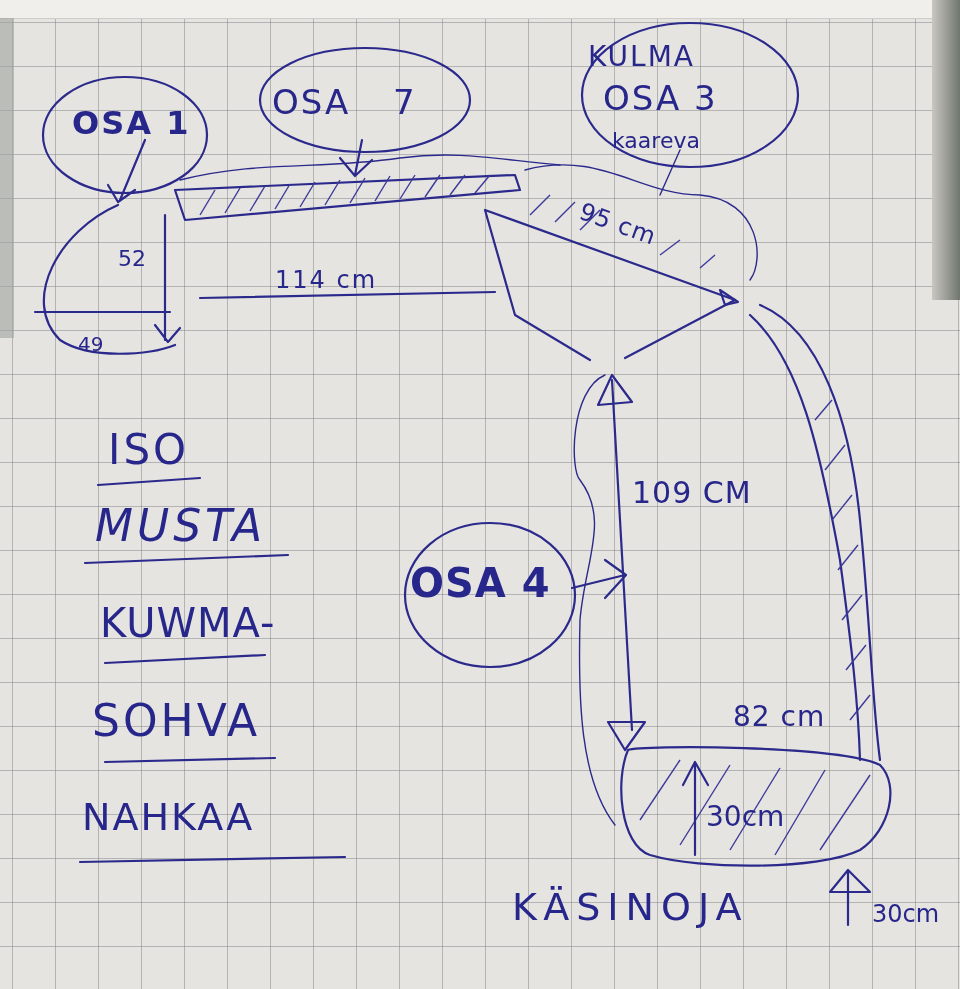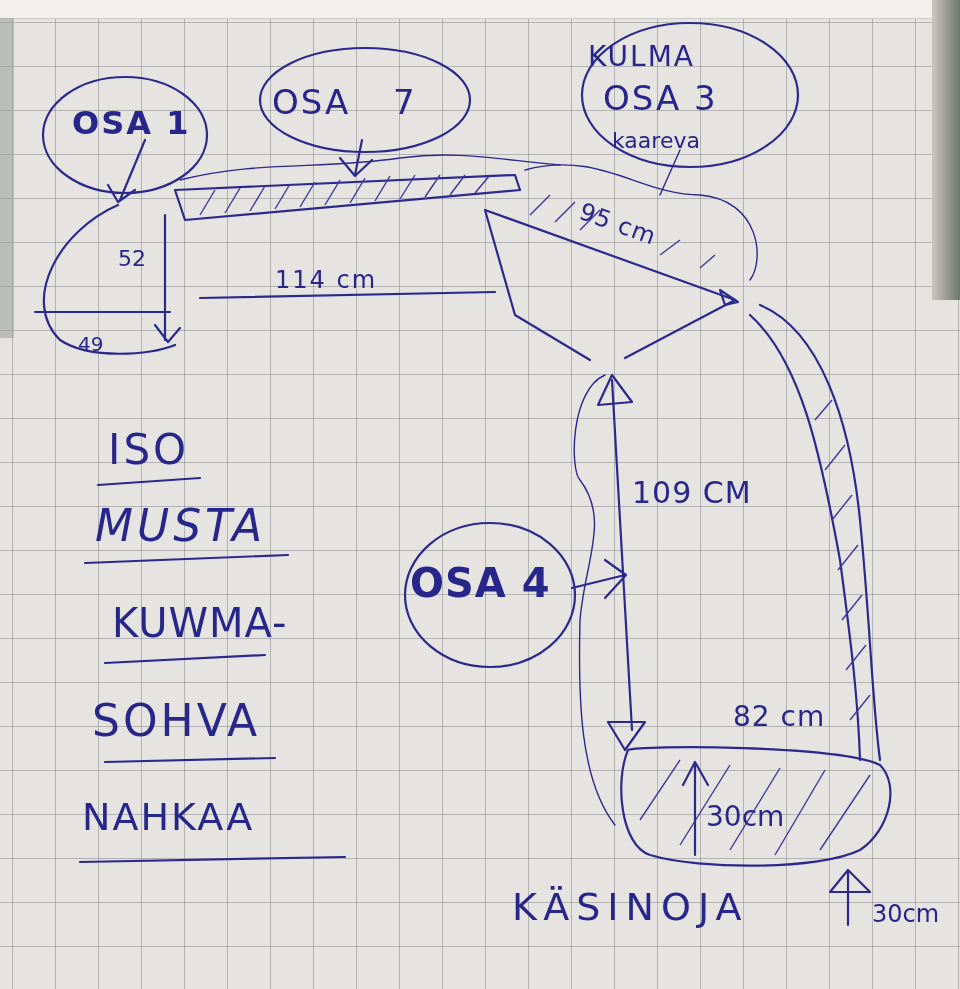--- a/index.html
+++ b/index.html
@@ -123,15 +123,15 @@
 <div class="label" style="left:410px;top:560px;font-size:40px;letter-spacing:1px;font-weight:bold;">OSA 4</div>
 <div class="label" style="left:632px;top:475px;font-size:30px;letter-spacing:1px;text-align:right;">109 CM</div>
 
 <div class="label" style="left:702px;top:700px;font-size:28px;letter-spacing:1px;padding-left:31px;">82 cm</div>
 <div class="label" style="left:706px;top:800px;font-size:28px;letter-spacing:0;">30cm</div>
 <div class="label" style="left:512px;top:885px;font-size:38px;letter-spacing:7px;">KÄSINOJA</div>
 <div class="label" style="left:872px;top:900px;font-size:24px;letter-spacing:0;">30cm</div>
 
 <div class="label" style="left:108px;top:425px;font-size:42px;letter-spacing:3px;">ISO</div>
 <div class="label" style="left:95px;top:500px;font-size:44px;letter-spacing:4px;font-style:italic;">MUSTA</div>
-<div class="label" style="left:100px;top:600px;font-size:40px;letter-spacing:1px;padding-left:12px;">KUWMA-</div>
+<div class="label" style="left:100px;top:600px;font-size:40px;letter-spacing:1px;">KUWMA-</div>
 <div class="label" style="left:92px;top:695px;font-size:44px;letter-spacing:3px;">SOHVA</div>
 <div class="label" style="left:82px;top:795px;font-size:38px;letter-spacing:2px;">NAHKAA</div>
 
 </body></html>

